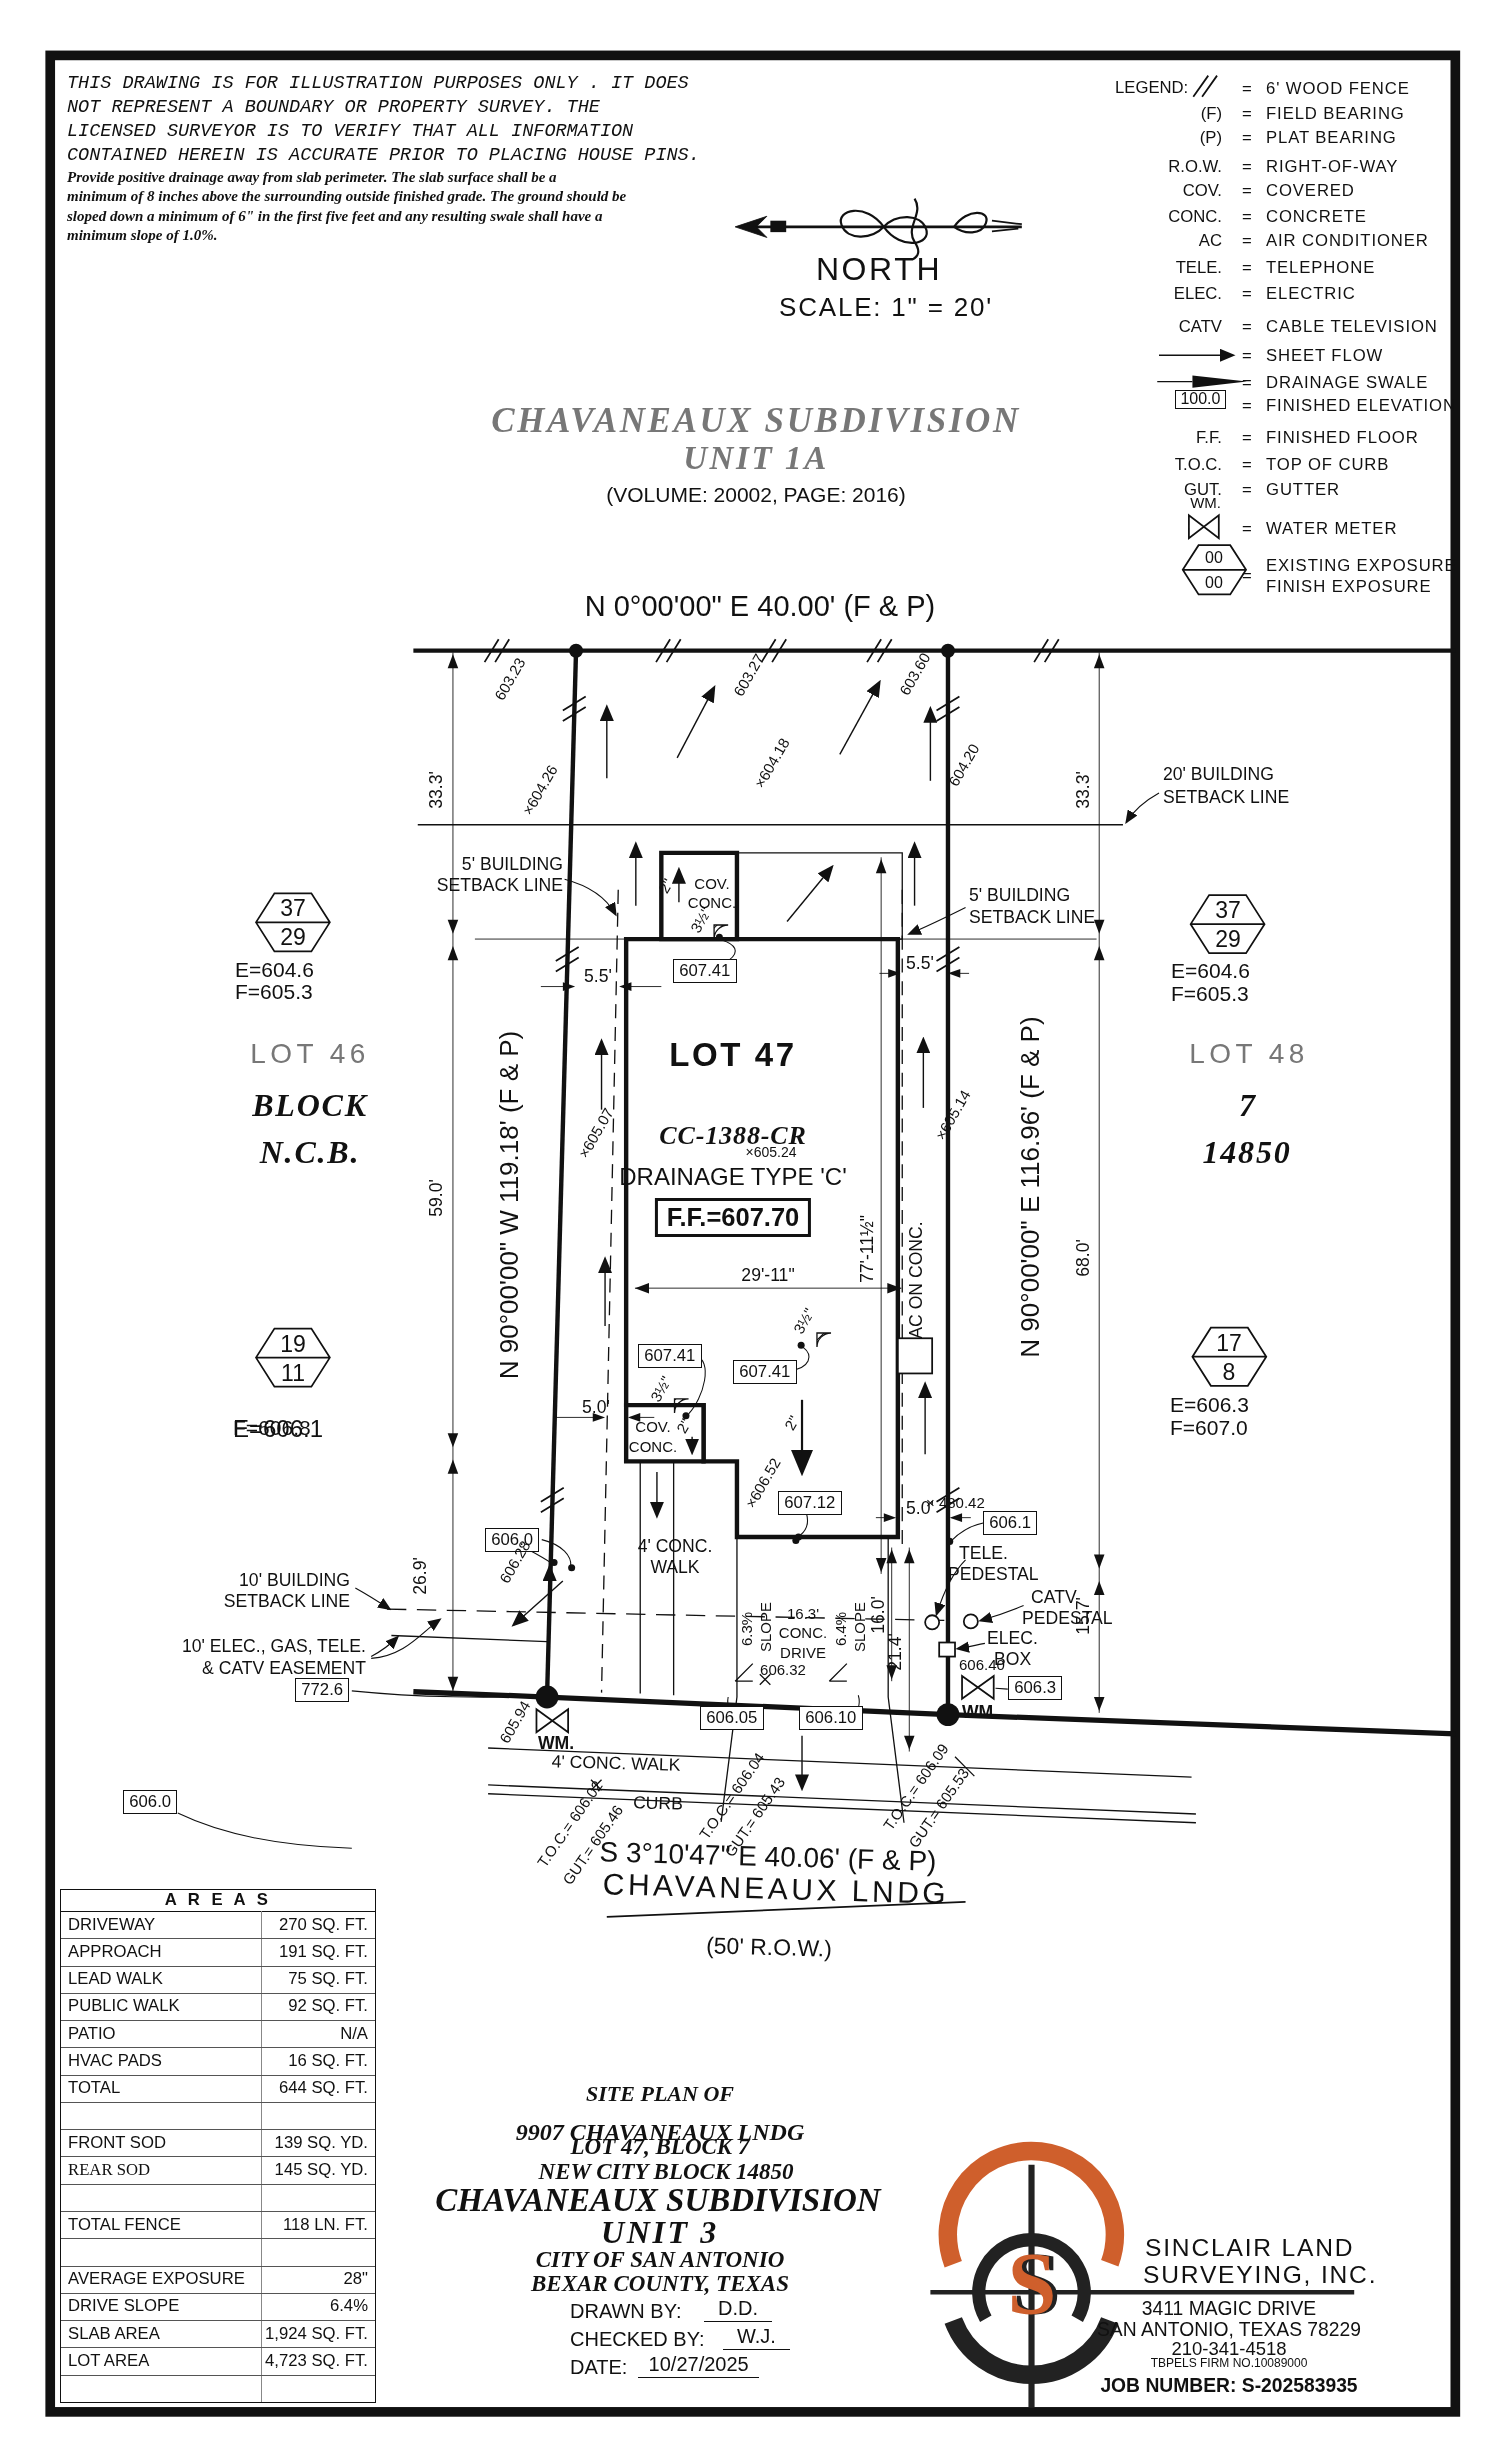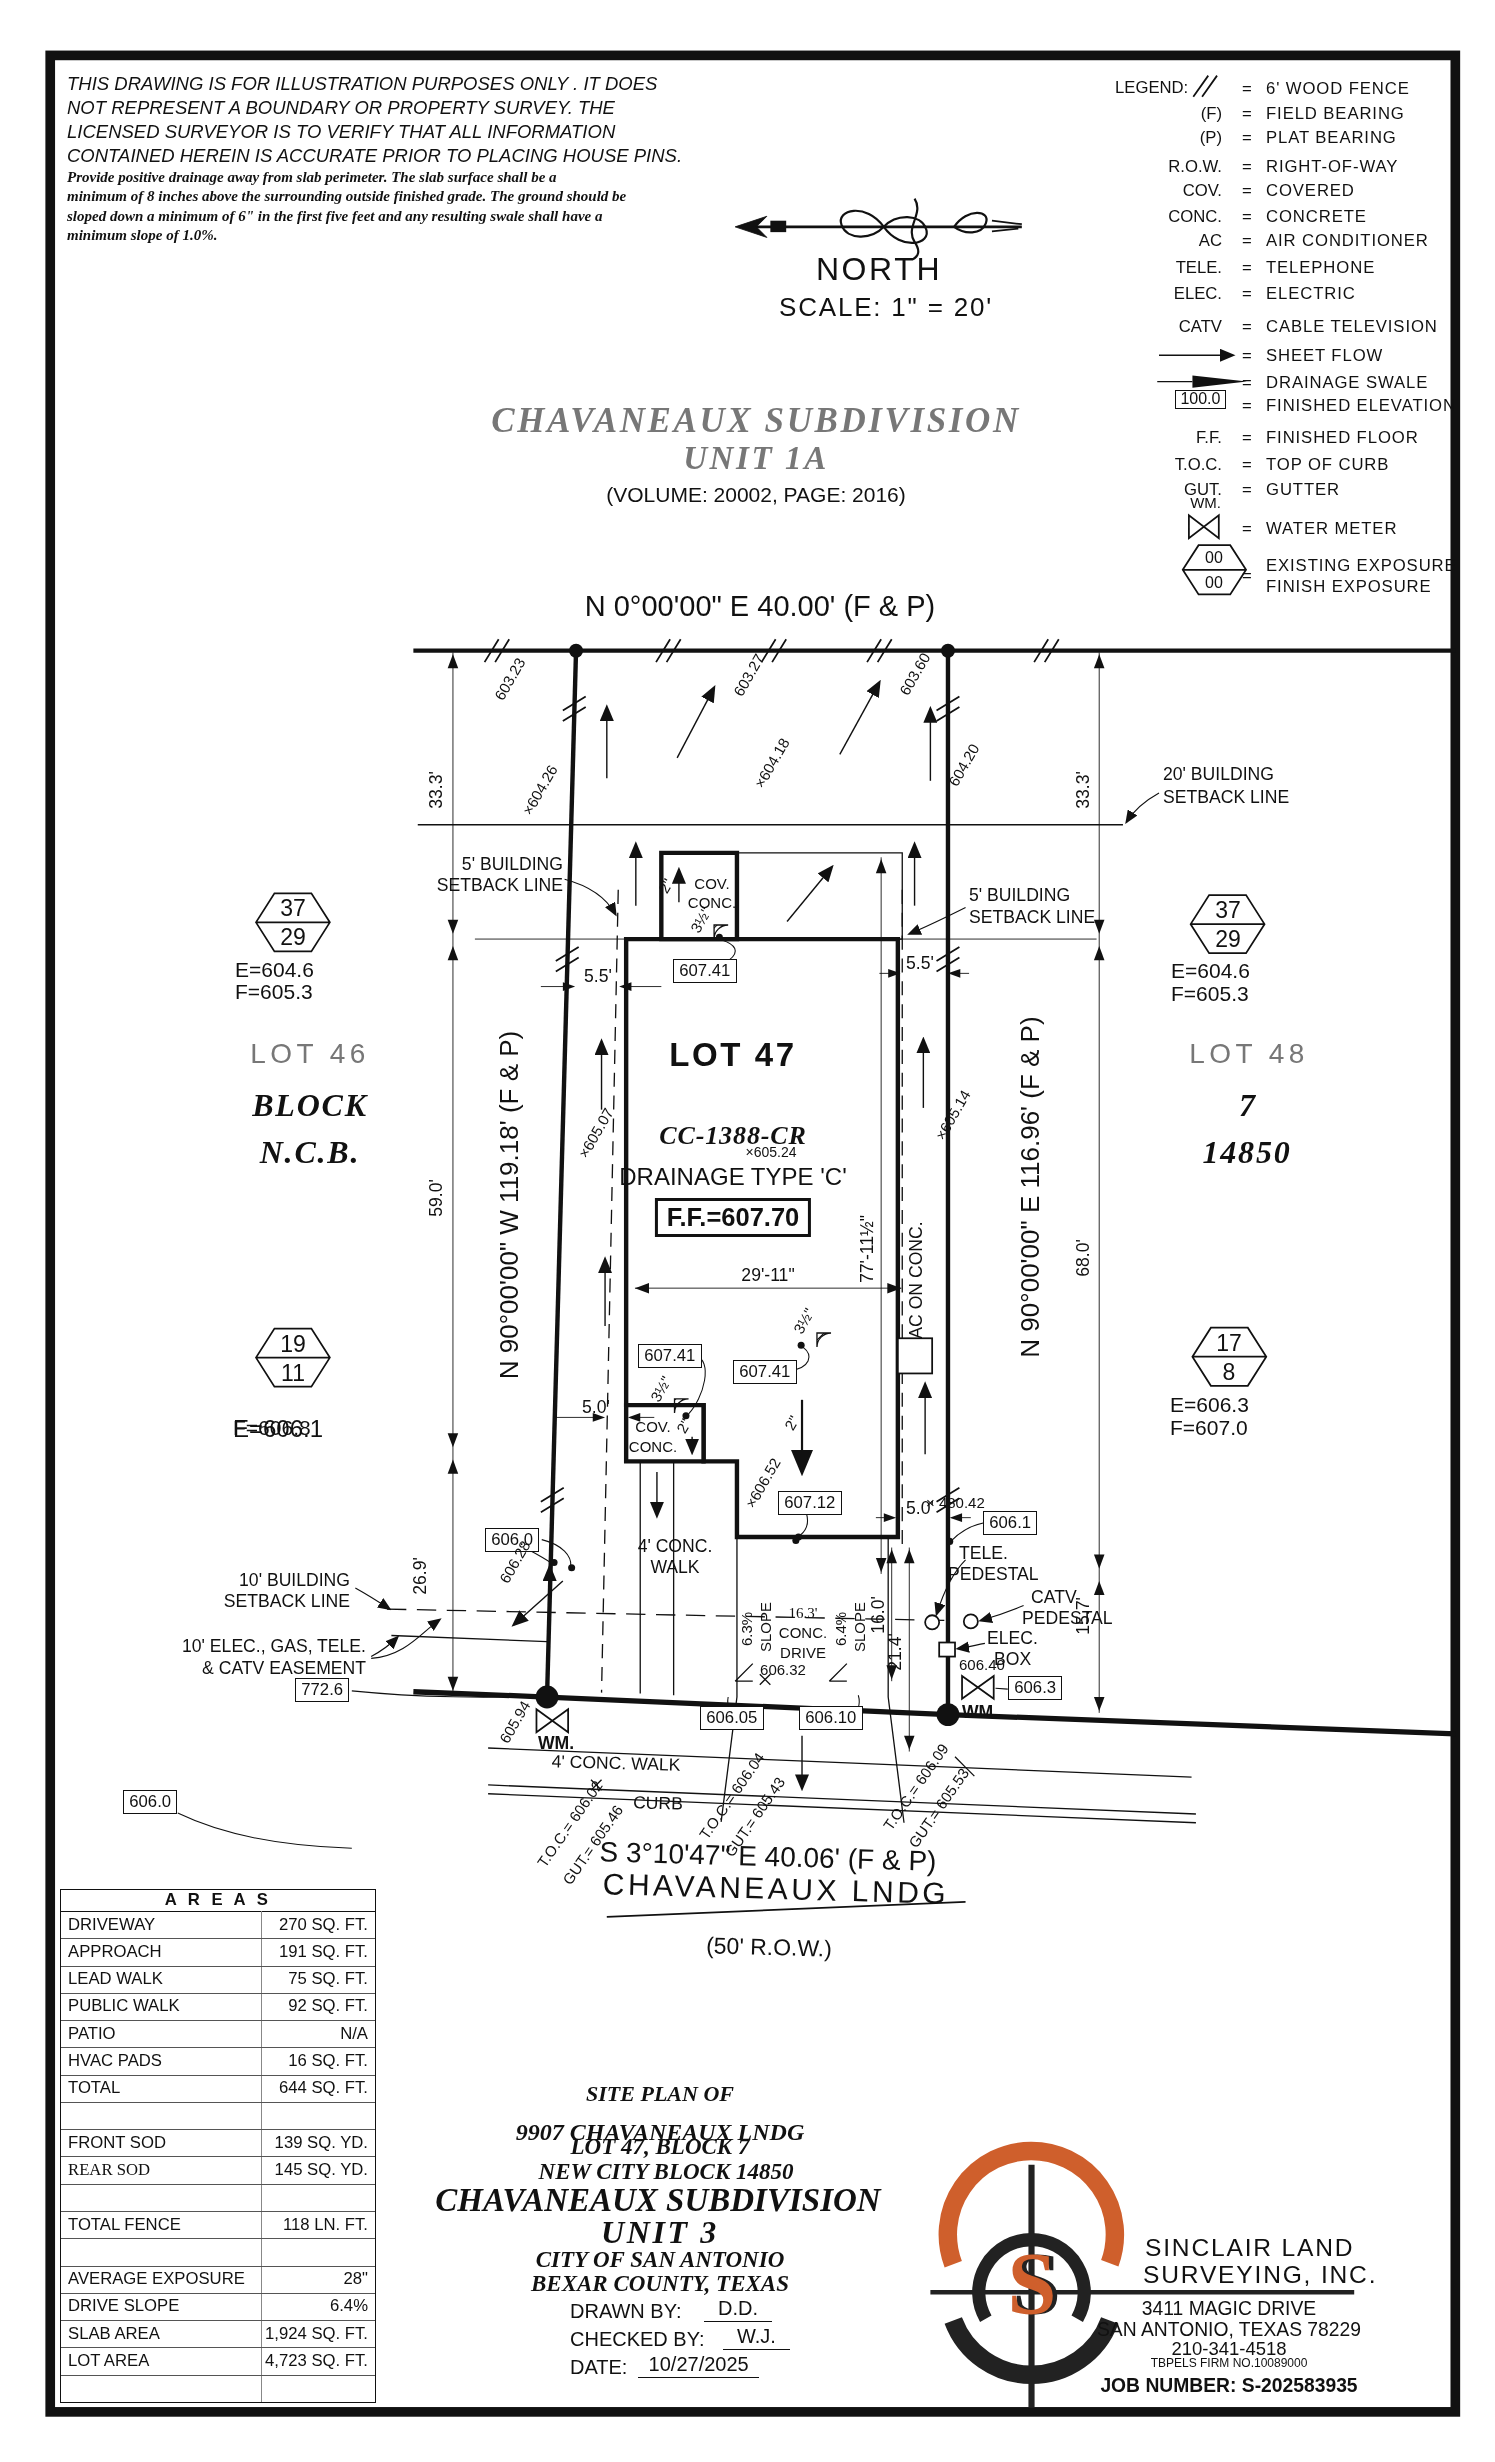--- a/index.html
+++ b/index.html
@@ -247,21 +247,21 @@
     <g>
       <path d="M1173,2462 V2738" stroke="#222" stroke-width="7"></path>
       <path d="M1058,2607 H1540" stroke="#222" stroke-width="5"></path>
       <path d="M1084,2575 A95,95 0 1 1 1262,2574" stroke="#cf5f2c" stroke-width="21" fill="none"></path>
       <path d="M1084,2639 A95,95 0 0 0 1262,2639" stroke="#222" stroke-width="21" fill="none"></path>
       <path d="M1121,2637 A60,60 0 1 1 1225,2637" stroke="#222" stroke-width="15" fill="none"></path>
     </g>
   </svg>
 
   <div style="position:absolute;left:67px;top:72px;width:580px;font-family:'Liberation Serif',serif;font-style:italic;">
-    <div class="lb" style="position:static;font-size:18.5px;line-height:24px;font-family:Liberation Sans, sans-serif;">
+    <div class="lb" style="position:static;font-size:18.5px;line-height:24px;font-family:Liberation Mono, monospace;">
       <div>THIS DRAWING IS FOR ILLUSTRATION PURPOSES ONLY . IT DOES</div>
       <div>NOT REPRESENT A BOUNDARY OR PROPERTY SURVEY. THE</div>
       <div>LICENSED SURVEYOR IS TO VERIFY THAT ALL INFORMATION</div>
       <div>CONTAINED HEREIN IS ACCURATE PRIOR TO PLACING HOUSE PINS.</div>
     </div>
     <div class="lb" style="position:static;font-size:15px;line-height:19.3px;font-family:inherit;font-weight:bold;">
       <div>Provide positive drainage away from slab perimeter. The slab surface shall be a</div>
       <div>minimum of 8 inches above the surrounding outside finished grade. The ground should be</div>
       <div>sloped down a minimum of 6" in the first five feet and any resulting swale shall have a</div>
       <div>minimum slope of 1.0%.</div>
@@ -390,21 +390,21 @@
   <div class="lb r90" style="left:916px;top:1280px;">AC ON CONC.</div>
   <div class="lb" style="left:959px;top:1544px;">TELE.</div>
   <div class="lb" style="left:948px;top:1565px;">PEDESTAL</div>
   <div class="lb" style="left:1031px;top:1588px;">CATV</div>
   <div class="lb" style="left:1022px;top:1609px;">PEDESTAL</div>
   <div class="lb" style="left:987px;top:1629px;">ELEC.</div>
   <div class="lb" style="left:994px;top:1650px;">BOX</div>
   <div class="lb" style="left:538px;top:1734px;font-weight:bold;">WM.</div>
   <div class="lb" style="left:962px;top:1703px;font-weight:bold;">WM.</div>
 
-  <div class="lb c sm" style="left:803px;top:1606px;font-family:Liberation Serif, serif;">16.3'</div>
+  <div class="lb c sm" style="left:803px;top:1606px;">16.3'</div>
   <div class="lb c sm" style="left:803px;top:1625px;">CONC.</div>
   <div class="lb c sm" style="left:803px;top:1645px;">DRIVE</div>
   <div class="lb r90 sm" style="left:747px;top:1629px;">6.3%</div>
   <div class="lb r90 sm" style="left:766px;top:1627px;">SLOPE</div>
   <div class="lb r90 sm" style="left:841px;top:1629px;">6.4%</div>
   <div class="lb r90 sm" style="left:860px;top:1627px;">SLOPE</div>
   <div class="lb c sm" style="left:783px;top:1662px;">606.32</div>
 
   <div class="lb r90 dim" style="left:436px;top:790px;">33.3'</div>
   <div class="lb r90 dim" style="left:1083px;top:790px;">33.3'</div>

